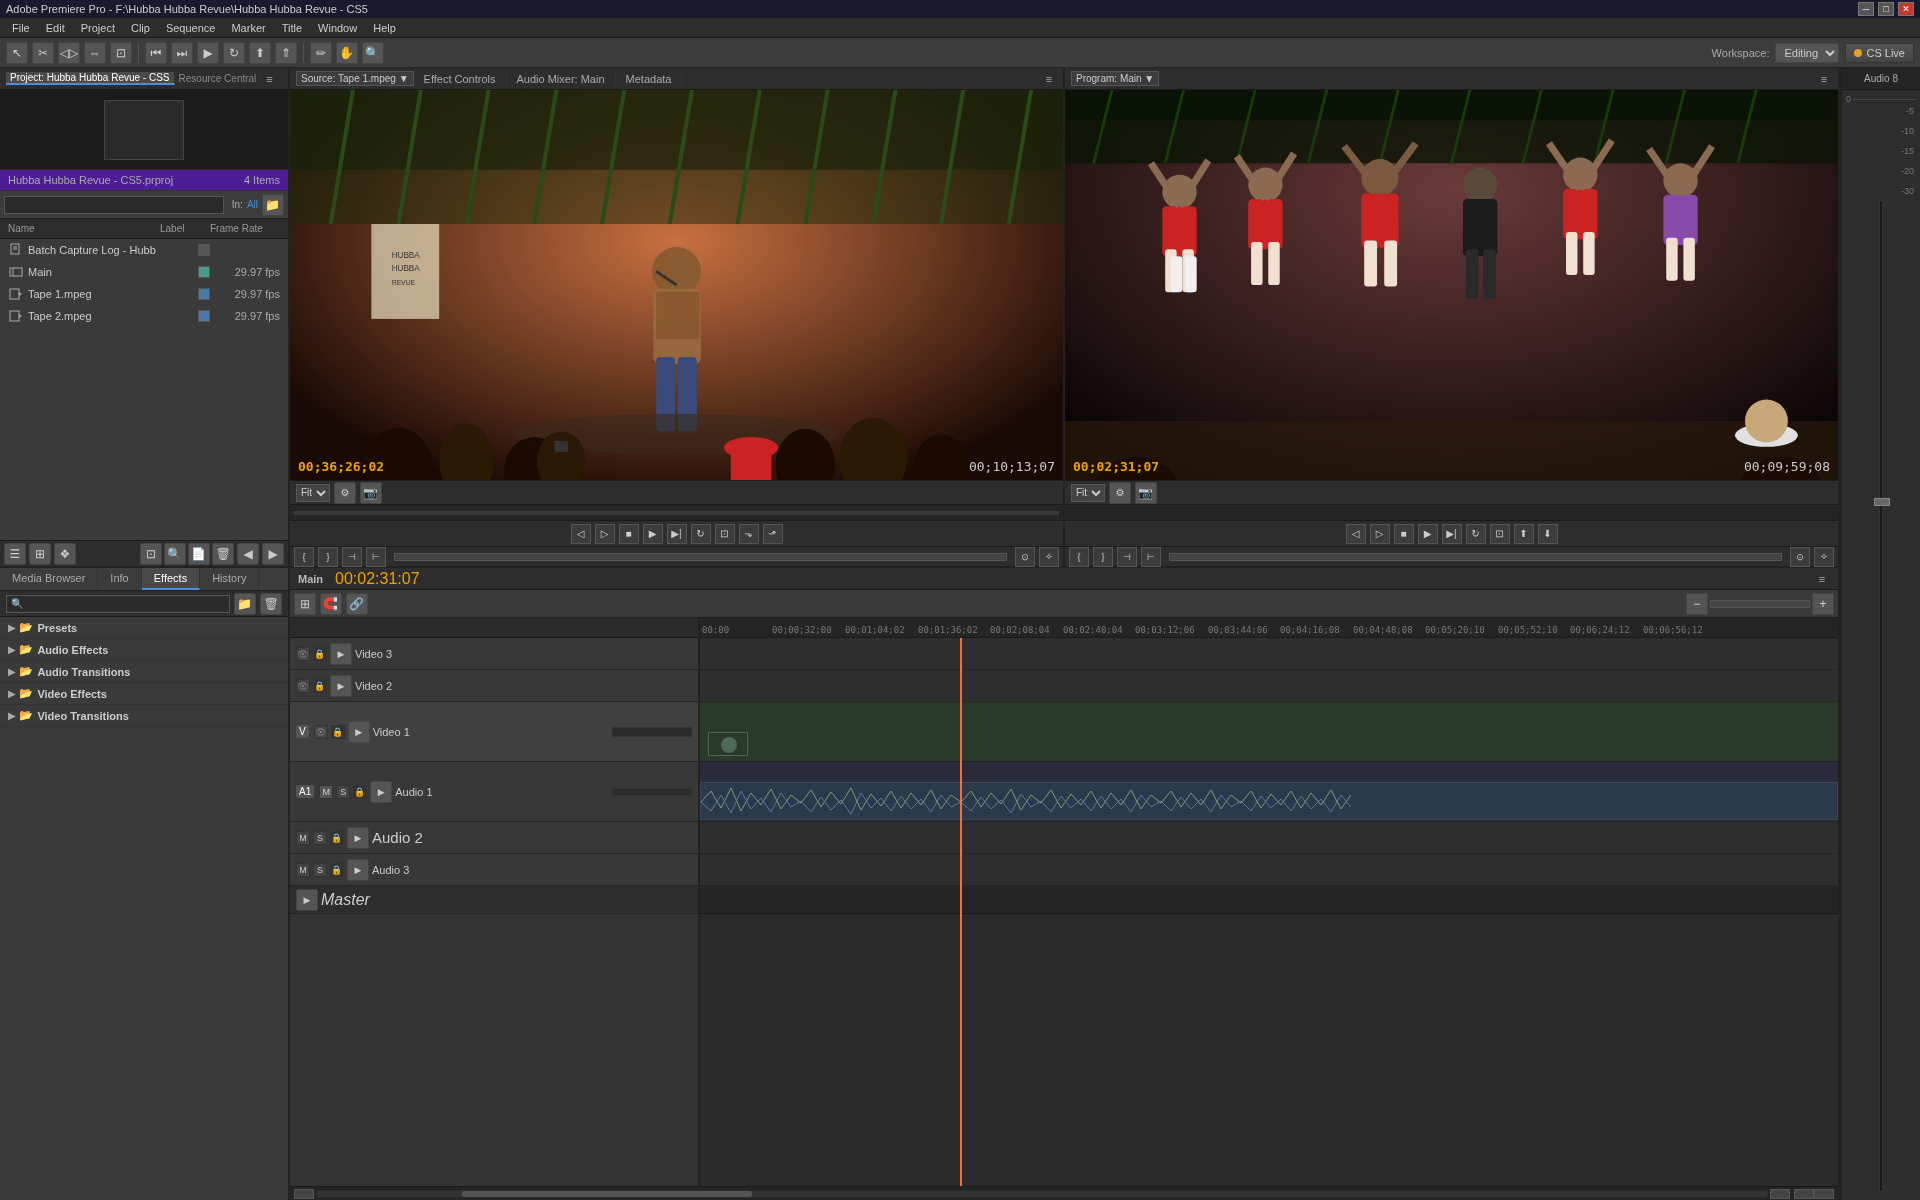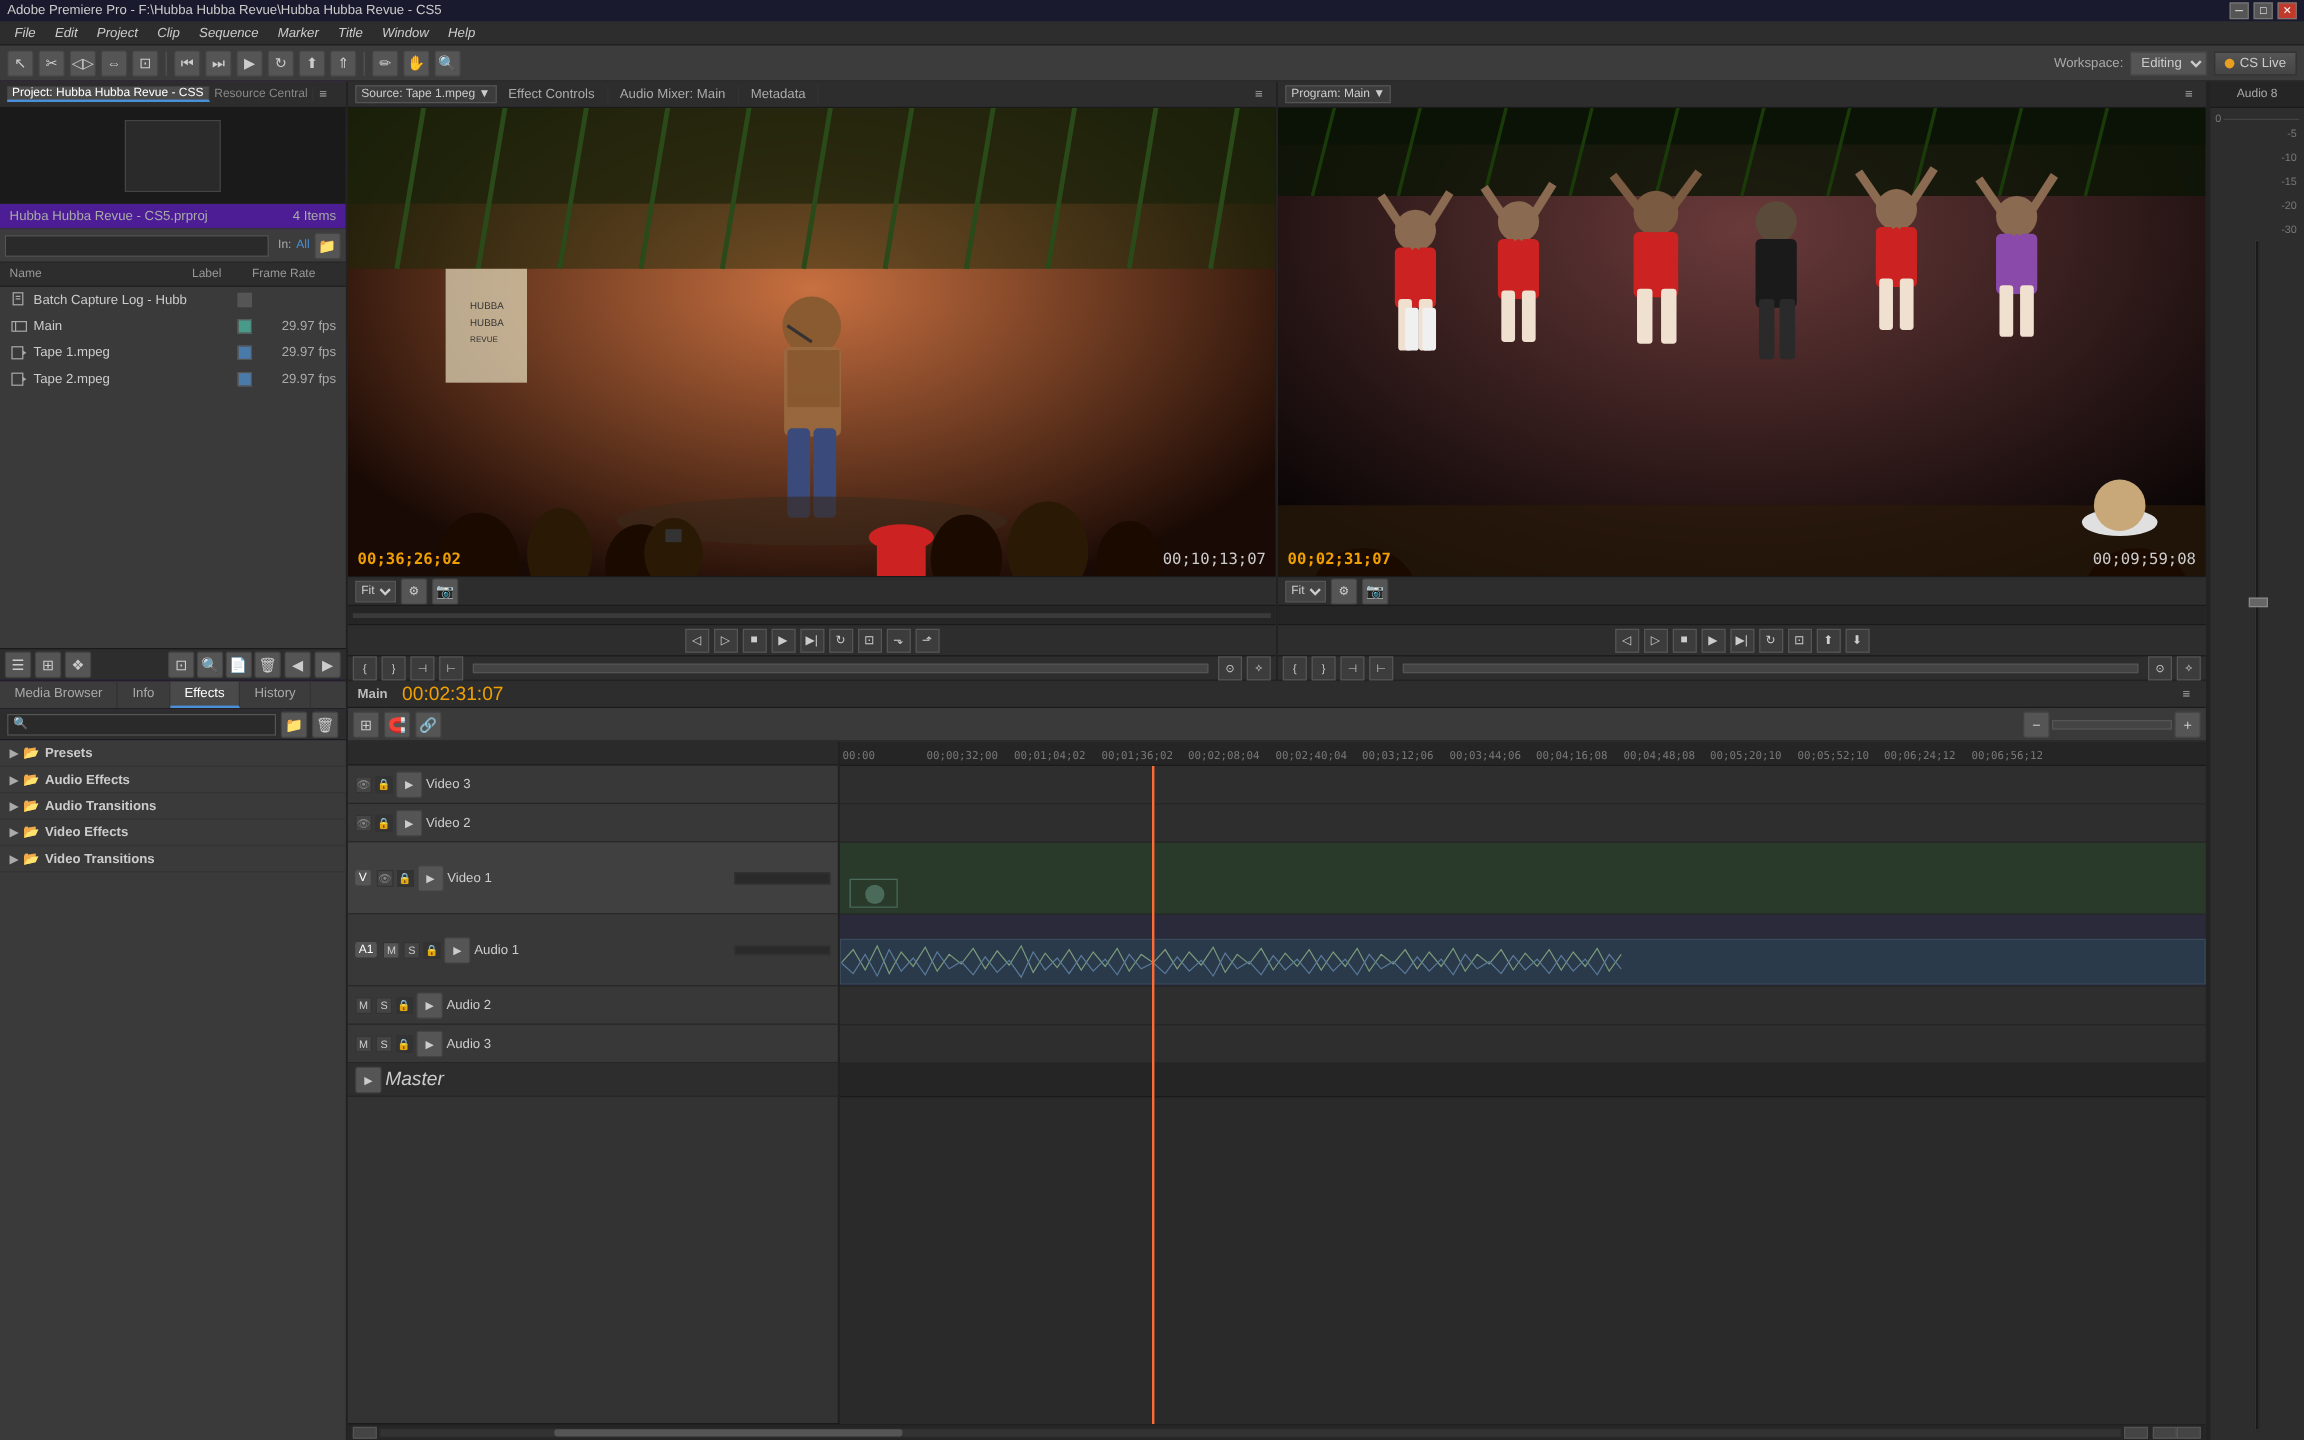--- a/index.html
+++ b/index.html
@@ -6,21 +6,21 @@
     body { width: 1920px; height: 1200px; background: #3a3a3a; font-family: Arial, sans-serif; font-size: 11px; color: #ccc; overflow: hidden; }
 
     
     #title-bar { background: #1a1a2e; height: 18px; display: flex; align-items: center; padding: 0 6px; color: #ccc; font-size: 11px; }
     #title-bar .title-text { flex: 1; }
     #title-bar .win-controls { display: flex; gap: 4px; }
     .win-btn { width: 16px; height: 14px; background: #555; border: 1px solid #777; font-size: 9px; display: flex; align-items: center; justify-content: center; cursor: pointer; color: #fff; }
     .win-btn.close { background: #c0392b; }
 
     
-    #menu-bar { background: #2d2d2d; height: 20px; display: flex; align-items: center; padding: 0 4px; border-bottom: 1px solid #1a1a1a; font-style: italic; }
+    #menu-bar { background: #2d2d2d; height: 20px; display: flex; align-items: center; padding: 0 4px; border-bottom: 1px solid #1a1a1a; }
     .menu-item { padding: 2px 8px; font-size: 11px; color: #ccc; cursor: pointer; }
 
     
     #toolbar { background: #3c3c3c; height: 30px; display: flex; align-items: center; padding: 0 6px; gap: 4px; border-bottom: 1px solid #222; }
     .tool-btn { width: 22px; height: 22px; background: #555; border: 1px solid #444; display: flex; align-items: center; justify-content: center; cursor: pointer; font-size: 12px; color: #ccc; border-radius: 2px; }
     .tool-separator { width: 1px; height: 20px; background: #555; margin: 0 2px; }
     .workspace-area { margin-left: auto; display: flex; align-items: center; gap: 6px; }
     .workspace-label { font-size: 11px; color: #aaa; }
     .workspace-select { background: #555; border: 1px solid #444; color: #ccc; height: 20px; padding: 0 4px; font-size: 11px; }
     .cs-live-btn { background: linear-gradient(180deg, #555, #444); border: 1px solid #333; color: #ccc; height: 20px; padding: 0 8px; font-size: 11px; display: flex; align-items: center; gap: 4px; cursor: pointer; }
@@ -641,21 +641,21 @@
             <div class="tool-btn" style="font-size:9px;">▶</div>
             <span style="font-size:11px; color:#ccc; flex:1;">Audio 1</span>
             <div style="width:80px; height:8px; background:#2a2a2a; border:1px solid #333;"></div>
           </div>
 
           <div class="track-header-row" style="height:32px; background:#383838; border-bottom:1px solid #252525; display:flex; align-items:center; padding:0 6px; gap:3px;">
             <div class="track-toggle" style="font-size:9px;">M</div>
             <div class="track-toggle" style="font-size:9px;">S</div>
             <div class="track-toggle" style="background:#333; font-size:9px;">🔒</div>
             <div class="tool-btn" style="font-size:9px;">▶</div>
-            <span style="font-size:11px; color:#ccc; flex:1;">Audio 2</span>
+            <span style="font-size:15px; color:#ccc; flex:1;">Audio 2</span>
           </div>
 
           <div class="track-header-row" style="height:32px; background:#383838; border-bottom:1px solid #252525; display:flex; align-items:center; padding:0 6px; gap:3px;">
             <div class="track-toggle" style="font-size:9px;">M</div>
             <div class="track-toggle" style="font-size:9px;">S</div>
             <div class="track-toggle" style="background:#333; font-size:9px;">🔒</div>
             <div class="tool-btn" style="font-size:9px;">▶</div>
             <span style="font-size:11px; color:#ccc; flex:1;">Audio 3</span>
           </div>
 

